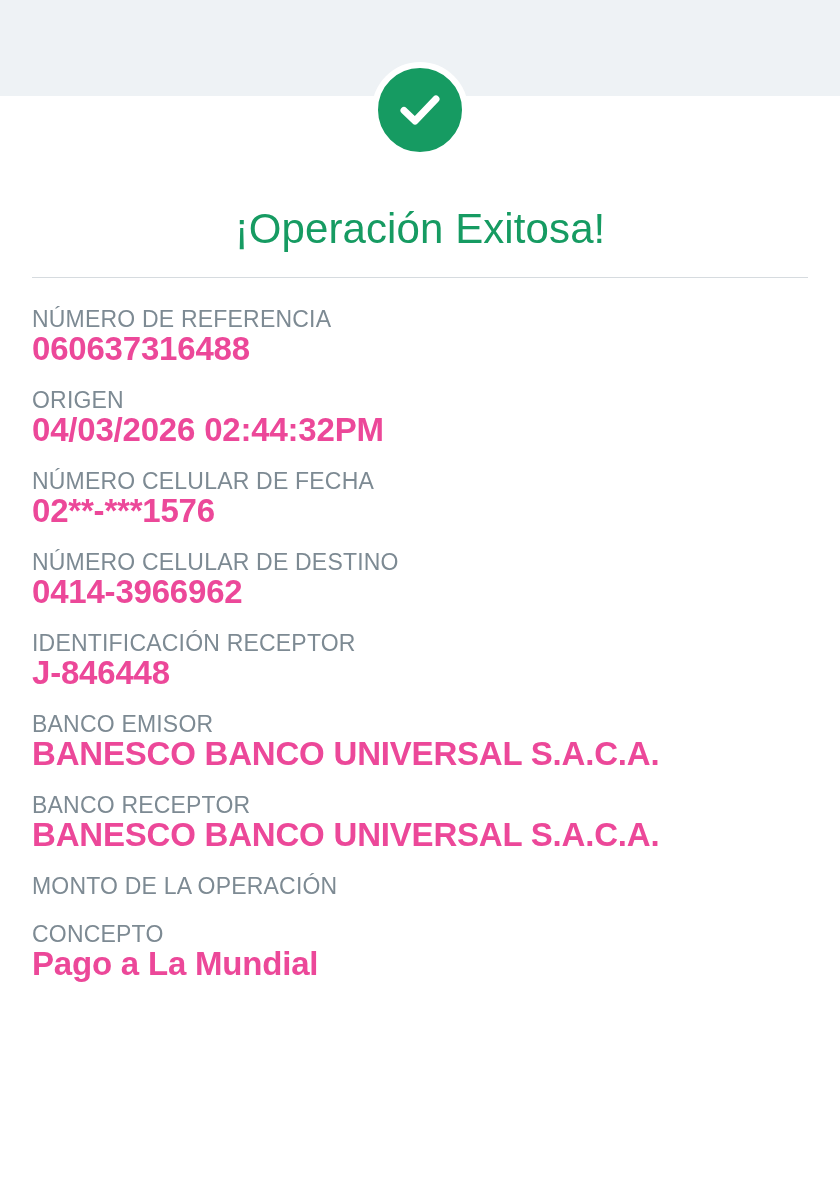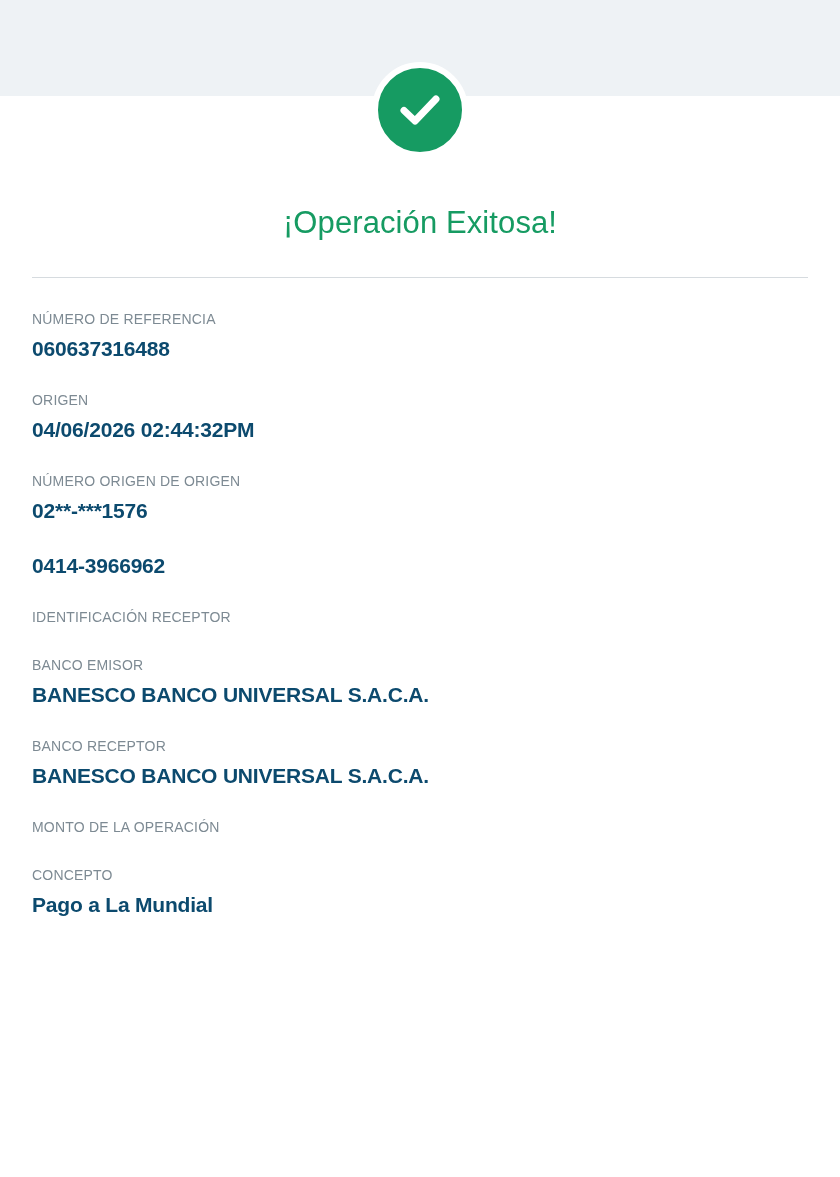--- a/index.html
+++ b/index.html
@@ -55,21 +55,21 @@
   .badge svg {
     display: block;
   }
 
   .title {
     position: absolute;
     top: 205px;
     left: 0;
     width: 840px;
     text-align: center;
-    font-size: 31px;
+    font-size: 42px;
     font-weight: 400;
     color: #169b62;
     letter-spacing: 0.1px;
   }
 
   .divider {
     position: absolute;
     top: 277px;
     left: 32px;
     width: 776px;
@@ -84,30 +84,30 @@
     width: 790px;
   }
 
   .field {
     margin-bottom: 22px;
   }
   .field:last-child {
     margin-bottom: 12px;
   }
   .field-label {
-    font-size: 14px;
+    font-size: 23px;
     color: #7d8a93;
     letter-spacing: 0.2px;
     line-height: 26px;
     font-weight: 400;
     white-space: nowrap;
   }
   .field-value {
-    font-size: 21px;
-    color: #0c4a6e;
+    font-size: 33px;
+    color: #ec4899;
     font-weight: bold;
     line-height: 33px;
     letter-spacing: -0.2px;
     white-space: nowrap;
   }
 </style>
 </head>
 <body>
 
 <div class="page">
@@ -128,34 +128,36 @@
 
   <div class="fields">
 
     <div class="field">
       <div class="field-label">NÚMERO DE REFERENCIA</div>
       <div class="field-value">060637316488</div>
     </div>
 
     <div class="field">
       <div class="field-label">ORIGEN</div>
-      <div class="field-value">04/06/2026 02:44:32PM</div>
+      <div class="field-value">04/03/2026 02:44:32PM</div>
     </div>
 
     <div class="field">
-      <div class="field-label">NÚMERO ORIGEN DE ORIGEN</div>
+      <div class="field-label">NÚMERO CELULAR DE FECHA</div>
       <div class="field-value">02**-***1576</div>
     </div>
 
     <div class="field">
+      <div class="field-label">NÚMERO CELULAR DE DESTINO</div>
       <div class="field-value">0414-3966962</div>
     </div>
 
     <div class="field">
       <div class="field-label">IDENTIFICACIÓN RECEPTOR</div>
+      <div class="field-value">J-846448</div>
     </div>
 
     <div class="field">
       <div class="field-label">BANCO EMISOR</div>
       <div class="field-value">BANESCO BANCO UNIVERSAL S.A.C.A.</div>
     </div>
 
     <div class="field">
       <div class="field-label">BANCO RECEPTOR</div>
       <div class="field-value">BANESCO BANCO UNIVERSAL S.A.C.A.</div>

